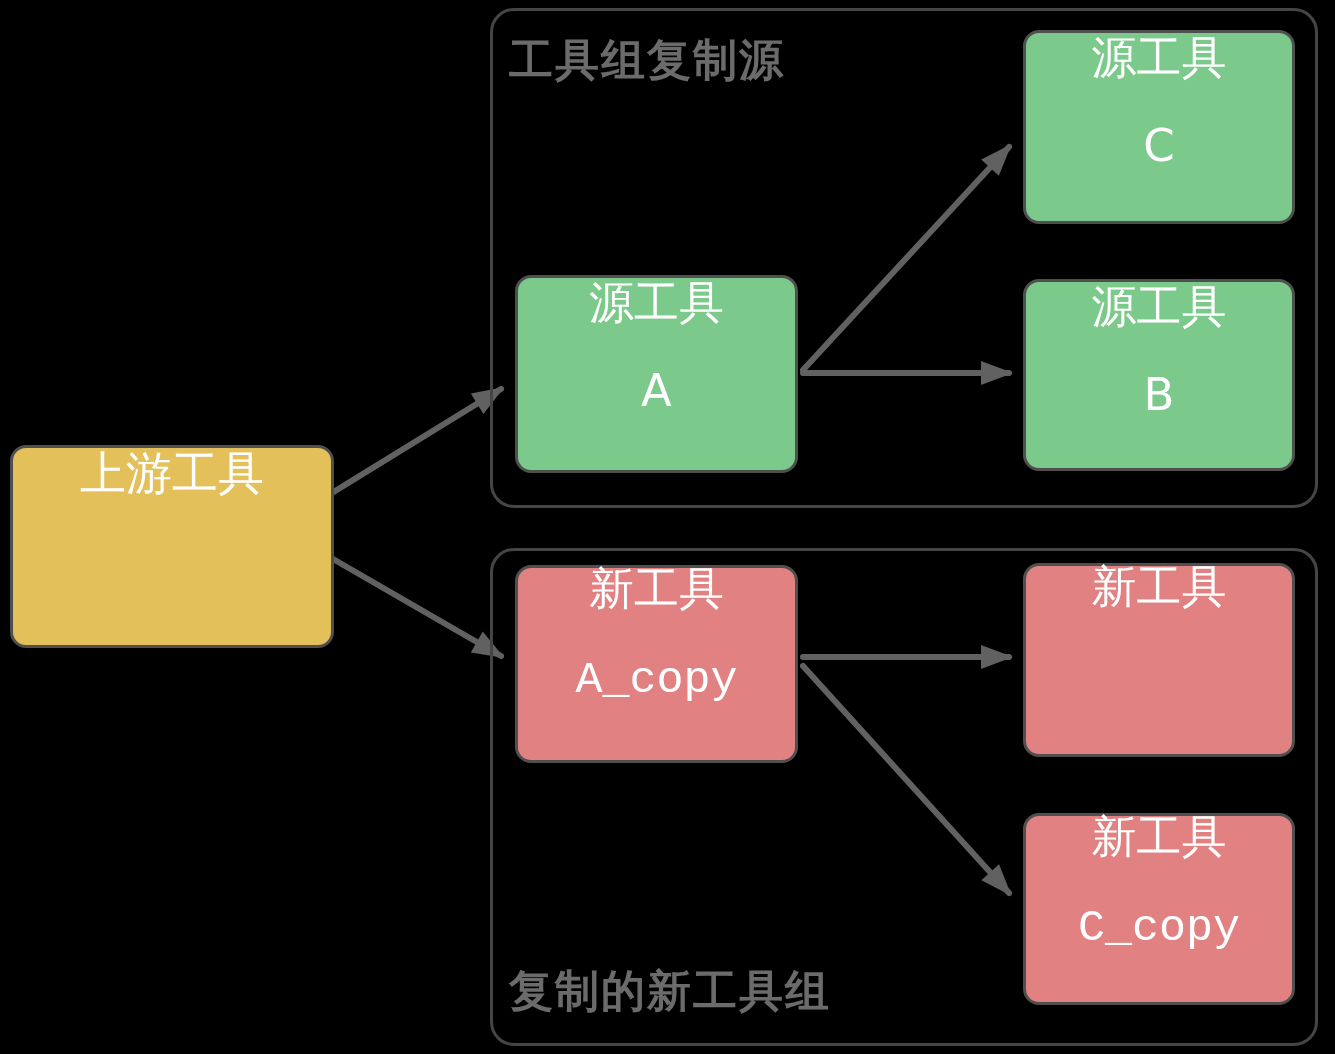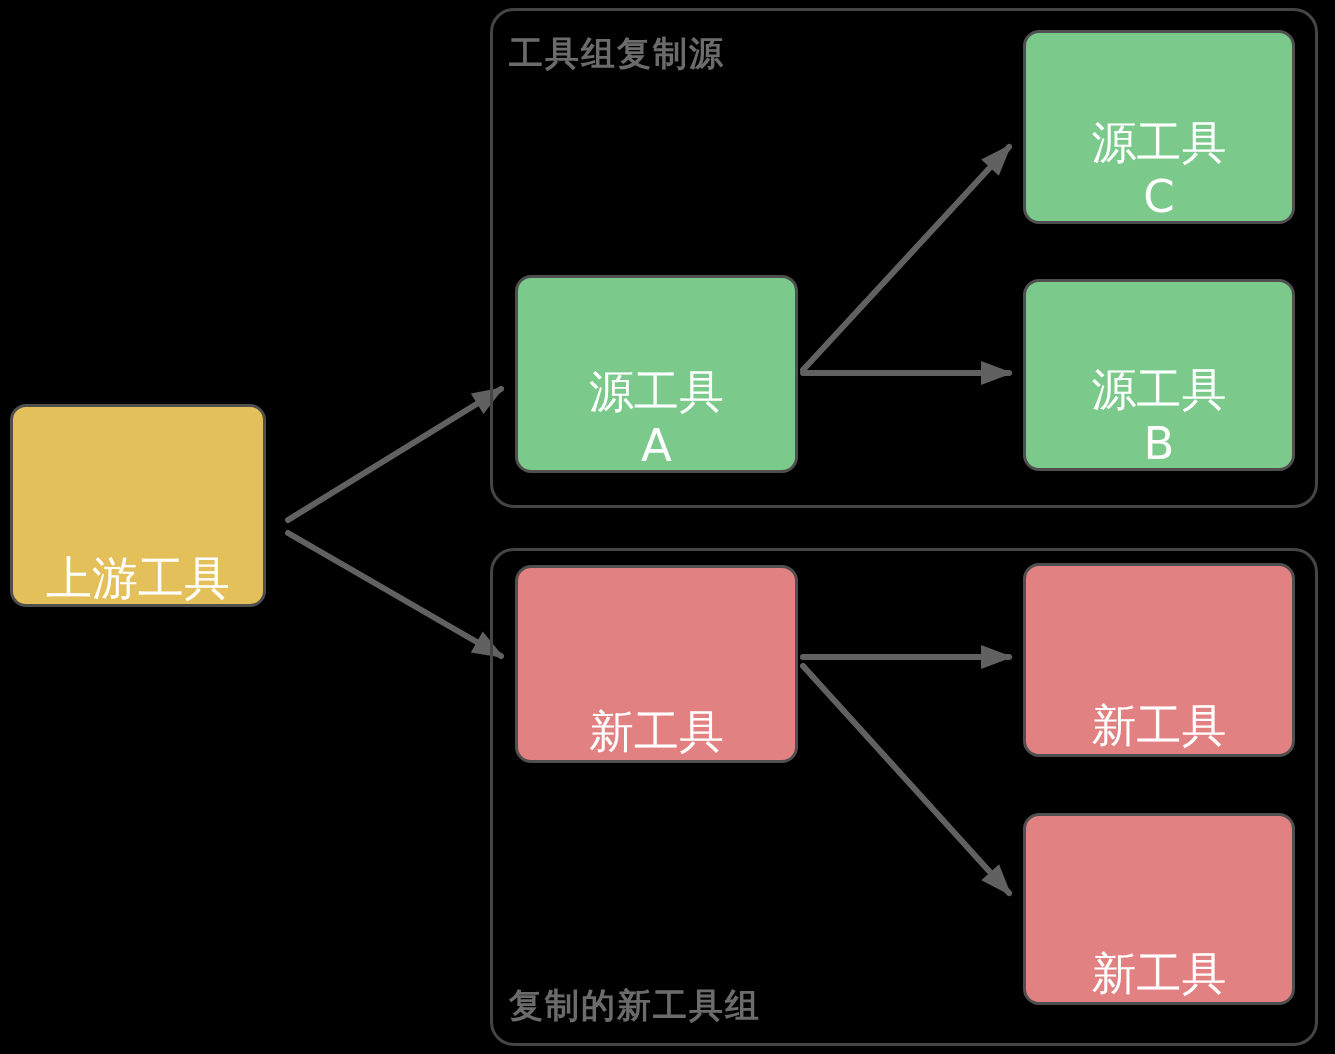--- a/index.html
+++ b/index.html
@@ -16,36 +16,36 @@
     overflow: hidden;
   }
   .group {
     position: absolute;
     border: 3px solid var(--group-border, #454545);
     border-radius: 24px;
     box-sizing: border-box;
   }
   .group-title {
     position: absolute;
-    font-size: 34px;
+    font-size: 44px;
     font-weight: 700;
     color: var(--group-title, #6b6b6b);
     letter-spacing: 2px;
     white-space: nowrap;
   }
   .node {
     position: absolute;
     border: 3px solid var(--node-border, #4f4f4f);
     border-radius: 16px;
     box-sizing: border-box;
     display: flex;
     flex-direction: column;
     align-items: center;
-    justify-content: flex-end;
-    gap: 4px;
+    justify-content: flex-start;
+    gap: 38px;
     color: var(--node-text, #fff);
     font-size: 45px;
     line-height: 1.1;
   }
   .node.upstream { background: var(--upstream-fill, #e4c05a); font-size: 46px; }
   .node.src      { background: var(--source-fill, #7cca8b); }
   .node.copy     { background: var(--copy-fill, #e28181); font-family: Liberation Mono, monospace; }
   svg.edges {
     position: absolute;
     left: 0; top: 0;
@@ -79,47 +79,49 @@
     <line x1="803" y1="373" x2="1009" y2="373" marker-end="url(#ah)"></line>
     <line x1="803" y1="657" x2="1009" y2="657" marker-end="url(#ah)"></line>
     <line x1="803" y1="666" x2="1009" y2="893" marker-end="url(#ah)"></line>
   </svg>
 
   <div class="group" style="left:490px; top:8px; width:828px; height:500px;">
     <div class="group-title" style="left:16px; top:20px;">工具组复制源</div>
   </div>
 
   <div class="group" style="left:490px; top:548px; width:828px; height:498px;">
-    <div class="group-title" style="left:16px; bottom:14px;">复制的新工具组</div>
+    <div class="group-title" style="left:16px; bottom:22px;">复制的新工具组</div>
   </div>
 
-  <div class="node upstream" style="left:10px; top:404px; width:256px; height:203px;">
+  <div class="node upstream" style="left:10px; top:445px; width:324px; height:203px;">
     <span>上游工具</span>
   </div>
 
   <div class="node src" style="left:515px; top:275px; width:283px; height:198px;">
     <span>源工具</span>
     <span>A</span>
   </div>
 
   <div class="node src" style="left:1023px; top:30px; width:272px; height:194px;">
     <span>源工具</span>
     <span>C</span>
   </div>
 
   <div class="node src" style="left:1023px; top:279px; width:272px; height:192px;">
     <span>源工具</span>
     <span>B</span>
   </div>
 
   <div class="node copy" style="left:515px; top:565px; width:283px; height:198px;">
     <span>新工具</span>
+    <span>A_copy</span>
   </div>
 
   <div class="node copy" style="left:1023px; top:563px; width:272px; height:194px;">
     <span>新工具</span>
   </div>
 
   <div class="node copy" style="left:1023px; top:813px; width:272px; height:192px;">
     <span>新工具</span>
+    <span>C_copy</span>
   </div>
 
 </div>
 
 </body></html>

